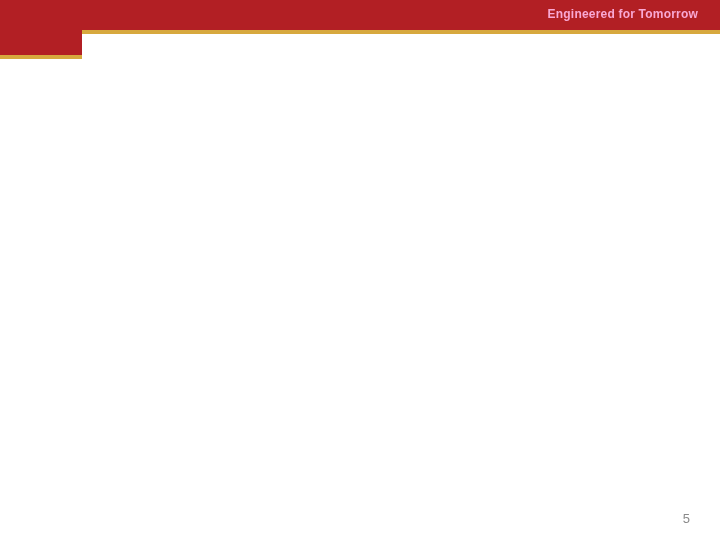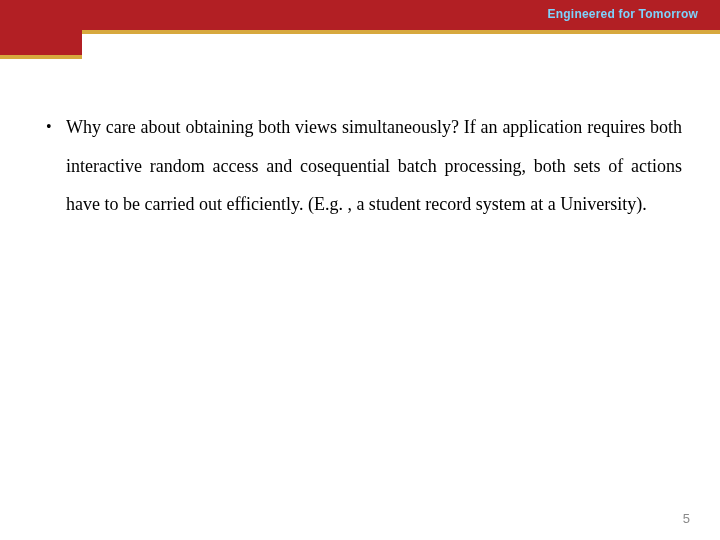--- a/index.html
+++ b/index.html
@@ -1,19 +1,19 @@
 <!DOCTYPE html>
 <html><head>
 <meta charset="utf-8">
 <style>
   * { margin: 0; padding: 0; box-sizing: border-box; }
   html, body { width: 720px; height: 540px; font-family: "Times New Roman", Times, serif; background: #fff; color: #000; overflow: hidden; }
   .slide { position: relative; width: 720px; height: 540px; background: #fff; }
   .top-band { position: absolute; left: 0; top: 0; width: 720px; height: 30px; background: #b21f24; }
-  .tagline { position: absolute; right: 22px; top: 7px; font-family: Arial, Helvetica, sans-serif; font-size: 12px; font-weight: 600; color: #7dd3fc; letter-spacing: 0.2px; text-align: center; }
+  .tagline { position: absolute; right: 22px; top: 7px; font-family: Arial, Helvetica, sans-serif; font-size: 12px; font-weight: 600; color: #f9a8d4; letter-spacing: 0.2px; text-align: center; }
   .gold-underline { position: absolute; left: 0; top: 30px; width: 720px; height: 4px; background: #d7a93e; }
   .red-box { position: absolute; left: 0; top: 0; width: 82px; height: 55px; background: #b21f24; }
   .red-box-underline { position: absolute; left: 0; top: 55px; width: 82px; height: 4px; background: #d7a93e; }
   .title { position: absolute; left: 0; top: 65px; width: 720px; text-align: center; font-size: 24px; font-weight: bold; }
   .body { position: absolute; left: 42px; top: 108px; width: 640px; }
   ul.bullets { list-style: none; }
   ul.bullets > li { position: relative; padding-left: 24px; font-size: 18px; line-height: 2.15; text-align: justify; margin-bottom: 10px; }
   ul.bullets > li::before { content: "•"; position: absolute; left: 4px; top: 0; font-size: 16px; line-height: 2.4; }
   .page-number { position: absolute; right: 30px; bottom: 14px; font-family: Arial, Helvetica, sans-serif; font-size: 13px; color: #8a8a8a; }
 </style>
@@ -25,18 +25,17 @@
   <div class="top-band">
     <div class="tagline">Engineered for Tomorrow</div>
   </div>
   <div class="gold-underline"></div>
   <div class="red-box"></div>
   <div class="red-box-underline"></div>
 
 
   <div class="body">
     <ul class="bullets">
-      <li>Why care about obtaining both views simultaneously? If an application requires both interactive random access and cosequential batch processing, both sets of actions have to be carried out efficiently. (E.g. , a student record system at a University).</li>
     </ul>
   </div>
 
   <div class="page-number">5</div>
 </div>
 
 </body></html>

